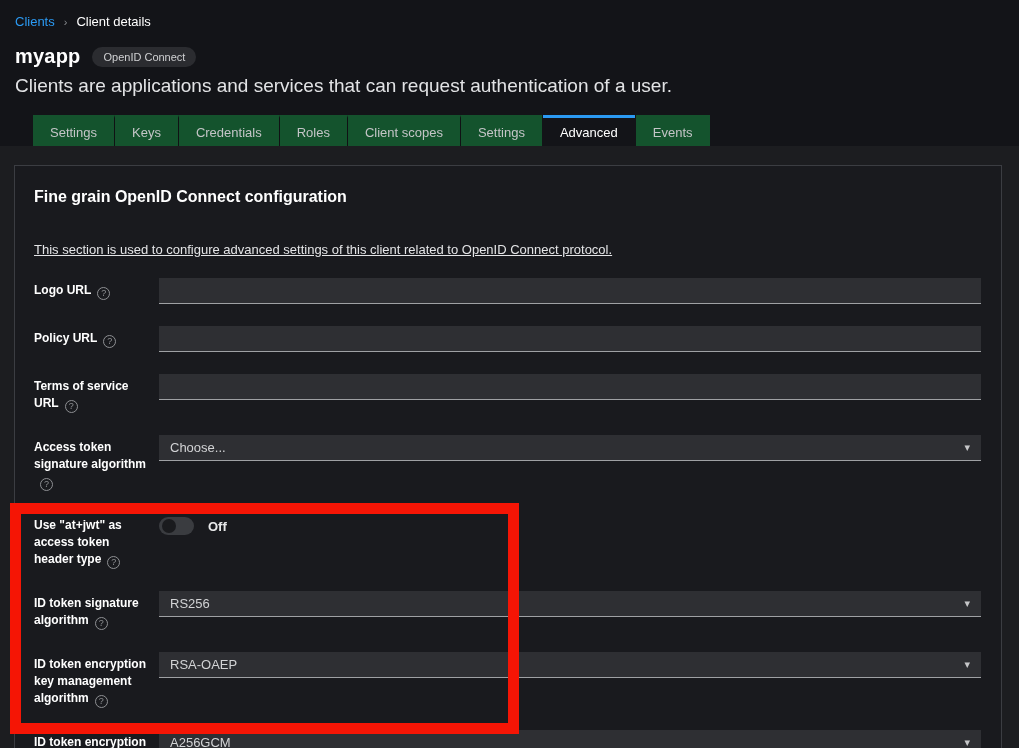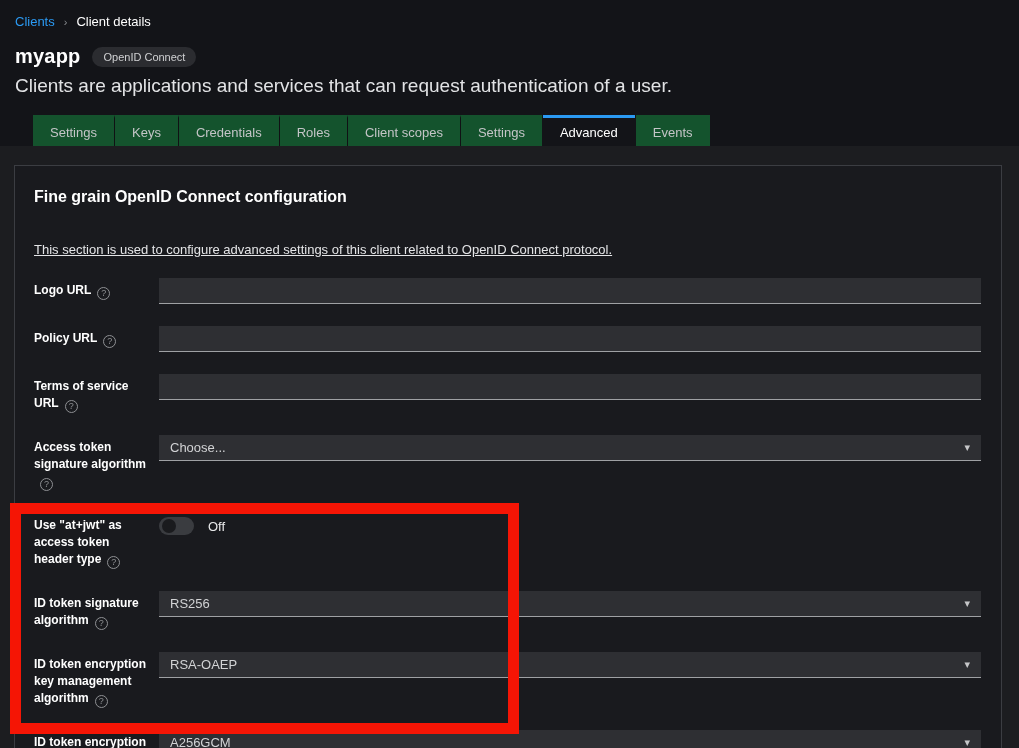--- a/index.html
+++ b/index.html
@@ -97,21 +97,21 @@
   .toggle-wrap { display: flex; align-items: center; height: 26px; }
   .toggle {
     width: 35px; height: 18px; border-radius: 9px;
     background: #3a3c40; position: relative; cursor: pointer; flex: none;
   }
   .toggle-knob {
     position: absolute; left: 3px; top: 2px;
     width: 14px; height: 14px; border-radius: 50%;
     background: #1a1b1e;
   }
-  .toggle-state { margin-left: 14px; font-size: 13px; color: #e8e9ea; }
+  .toggle-state { margin-left: 14px; font-size: 13px; color: #e8e9ea; font-weight: bold; }
 
   
   .annotation-box {
     position: absolute; left: 10px; top: 503px;
     width: 509px; height: 231px;
     border: 11px solid #f51505;
     pointer-events: none; z-index: 10;
   }
 </style>
 </head>

